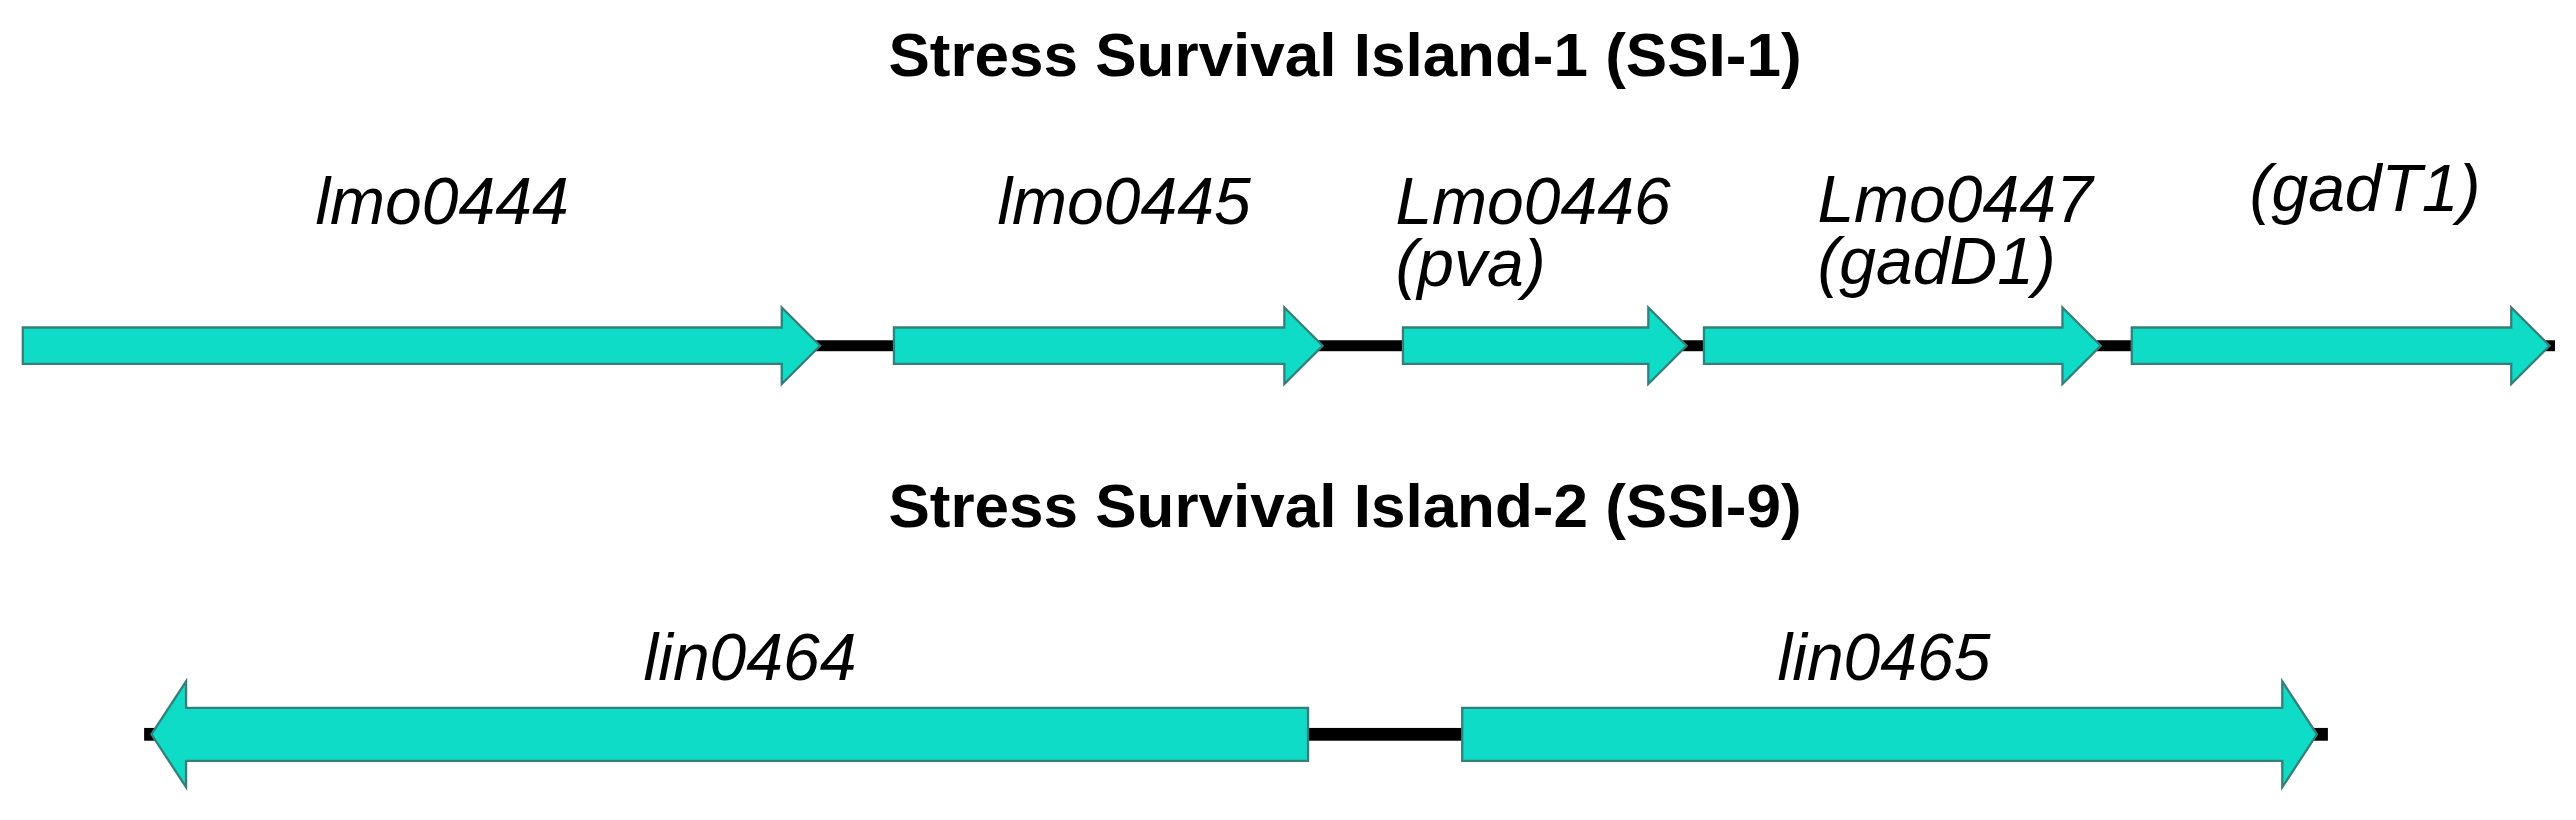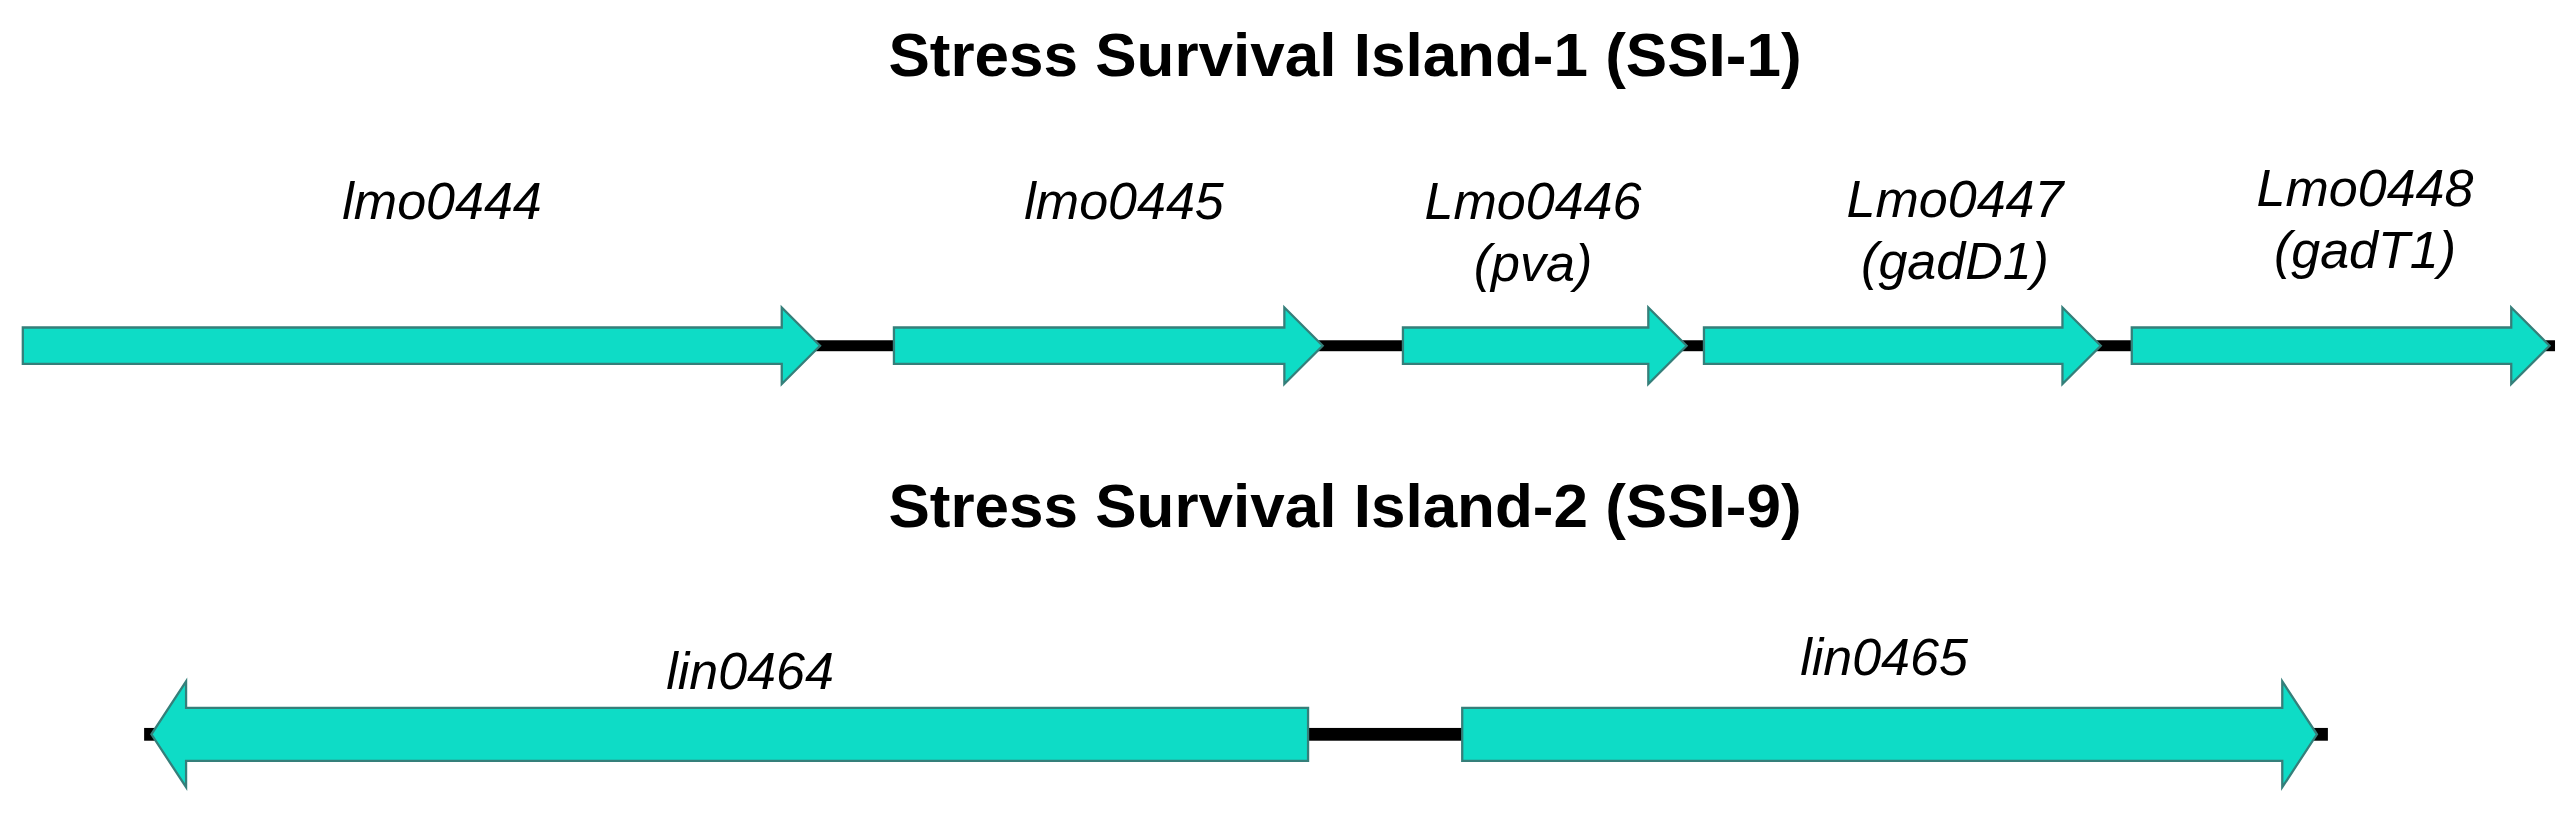--- a/index.html
+++ b/index.html
@@ -38,24 +38,23 @@
     transform: translateX(-50%);
     font-size: 62px;
     font-weight: bold;
     line-height: 69px;
     white-space: nowrap;
     text-align: center;
   }
   .gene-label {
     position: absolute;
     transform: translateX(-50%);
-    font-size: 52px;
+    font-size: 66px;
     font-style: italic;
     line-height: 62px;
-    text-align: center;
     white-space: nowrap;
   }
 </style>
 </head>
 <body>
 
 <div class="canvas">
 
   <svg class="diagram" width="2576" height="821" viewBox="0 0 2824 900">
 
@@ -82,21 +81,20 @@
     <div>Lmo0446</div>
     <div>(pva)</div>
   </div>
 
   <div class="gene-label" style="left:1927px; top:168px;margin-left:28px;">
     <div>Lmo0447</div>
     <div>(gadD1)</div>
   </div>
 
   <div class="gene-label" style="left:2365px; top:157px;">
-    <div>Lmo0448</div>
     <div>(gadT1)</div>
   </div>
 
-  <div class="gene-label" style="left:750px; top:626px;margin-top:14px;">lin0464</div>
+  <div class="gene-label" style="left:750px; top:626px;">lin0464</div>
   <div class="gene-label" style="left:1884px; top:626px;">lin0465</div>
 
 </div>
 
 
 </body></html>

